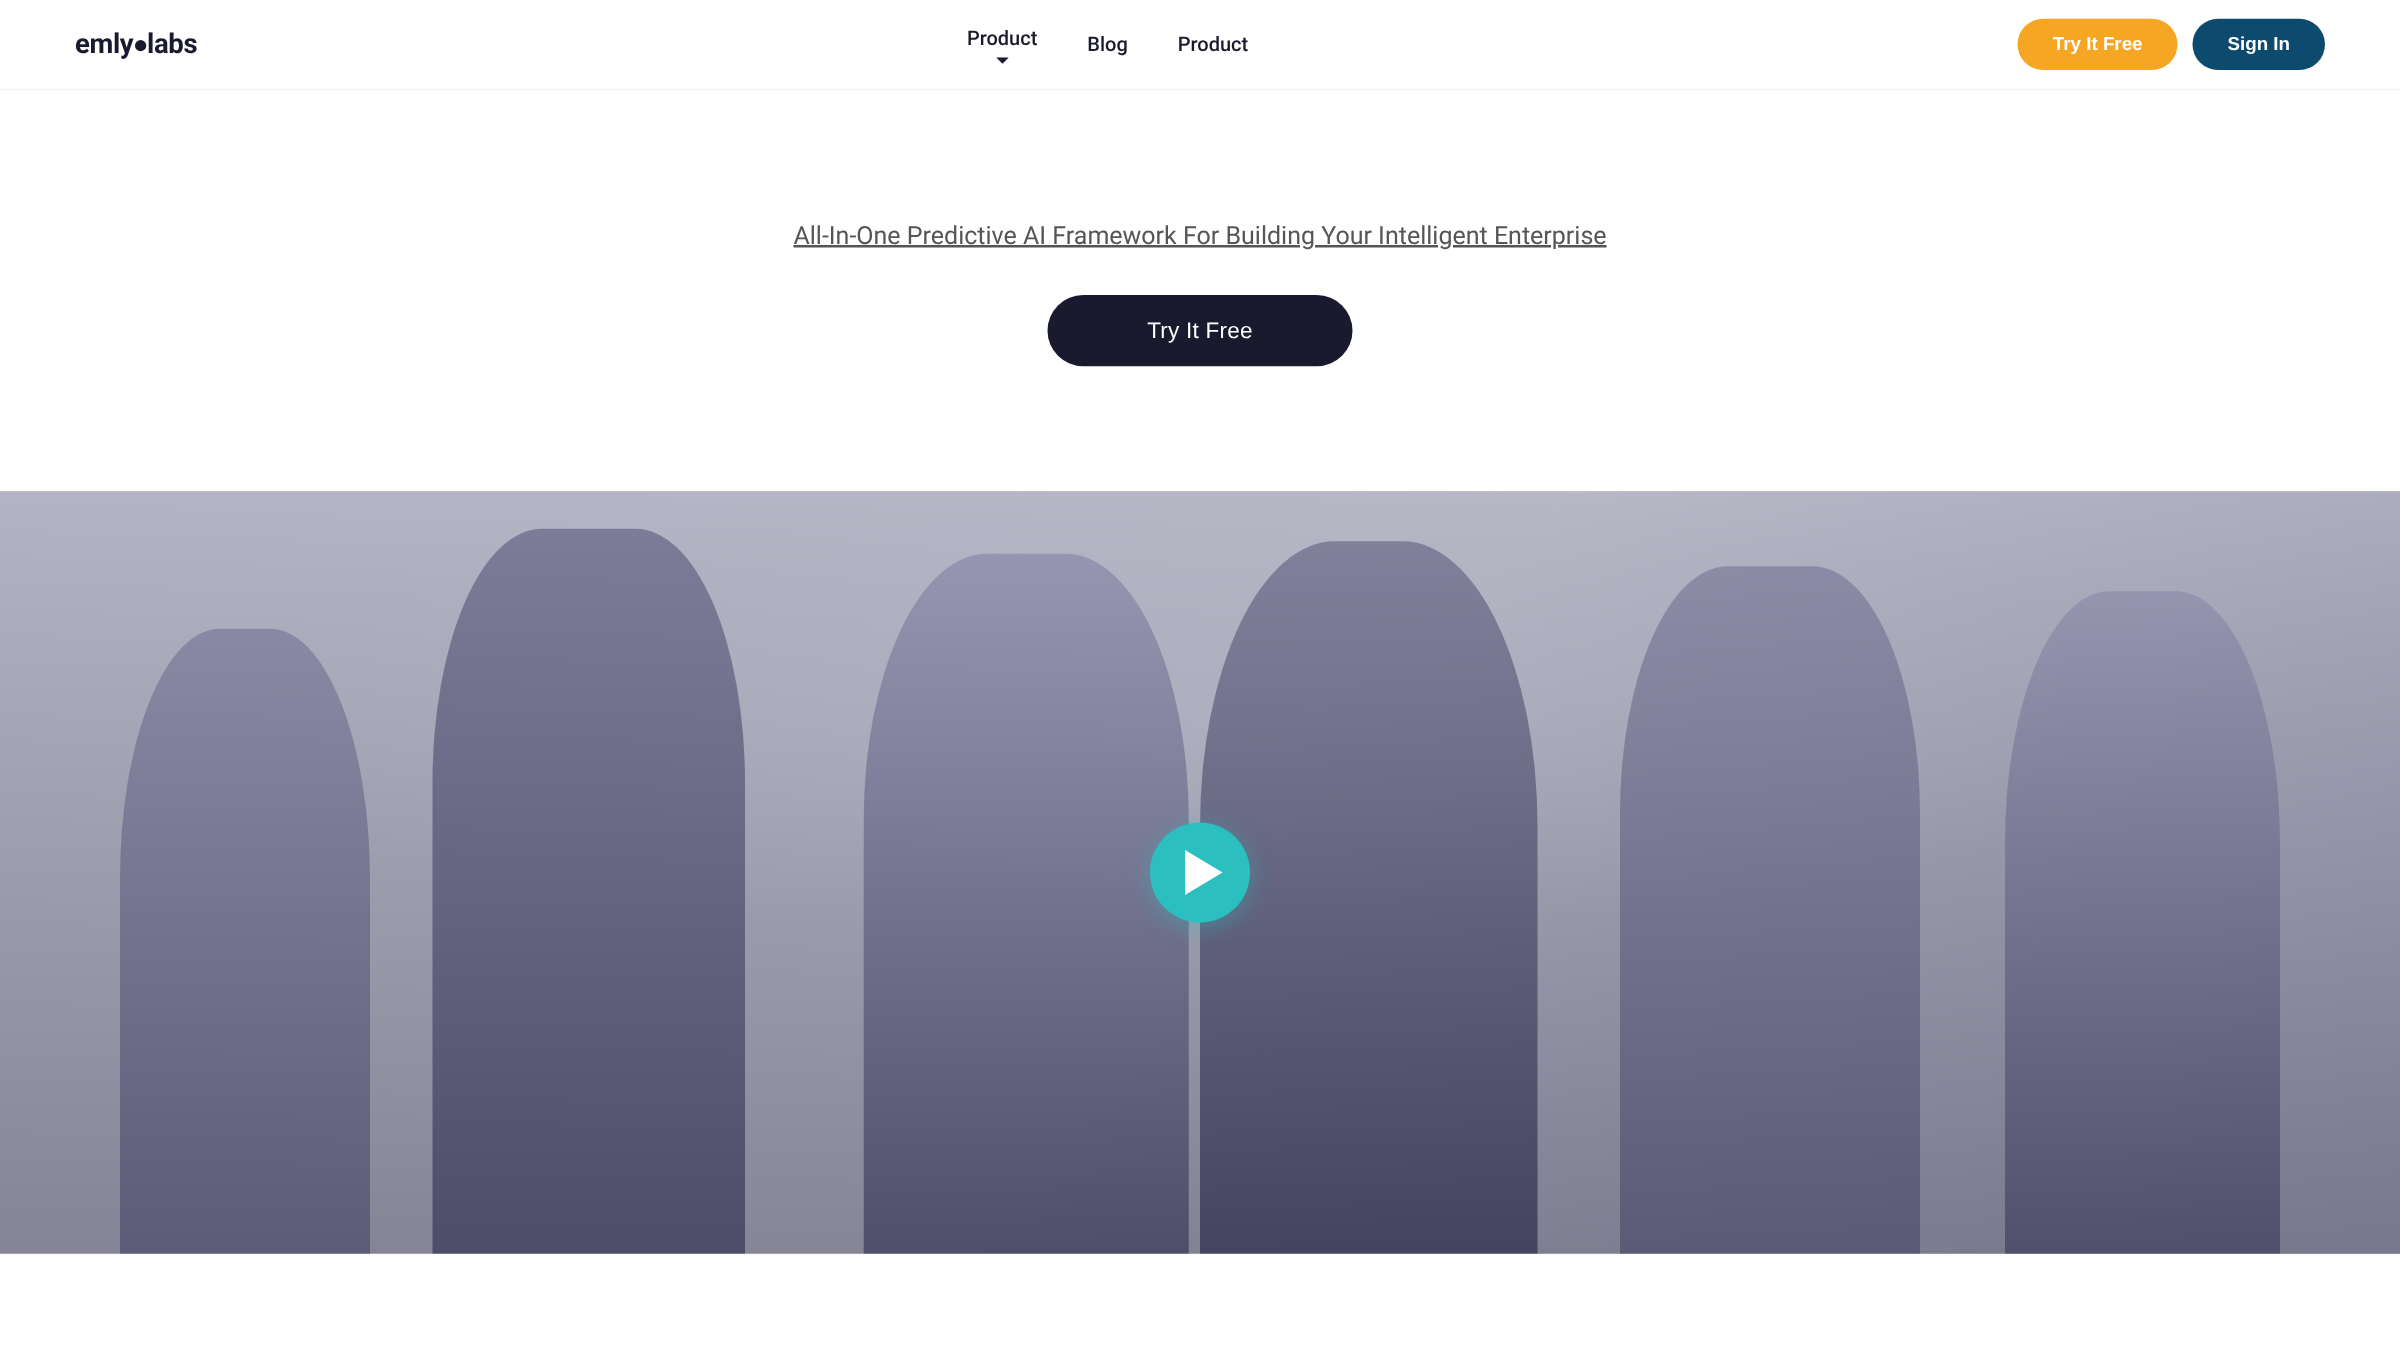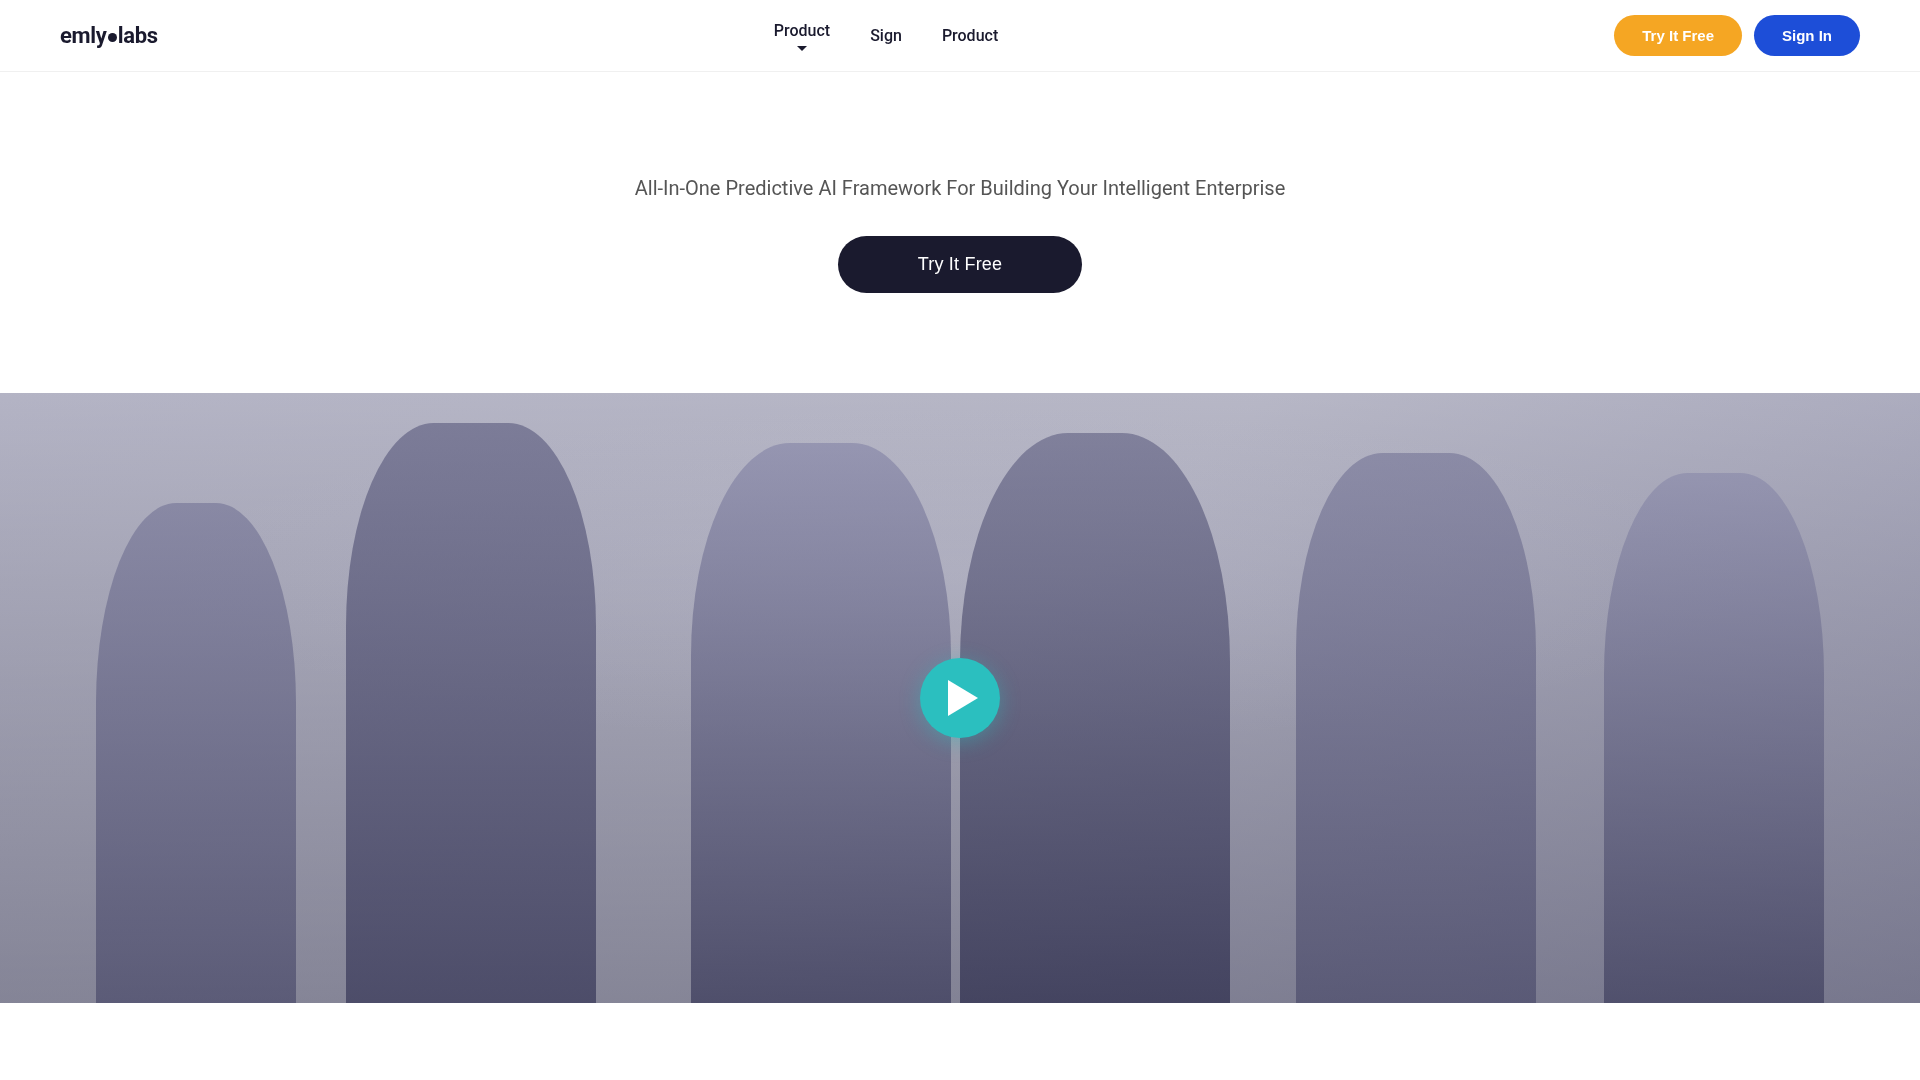--- a/index.html
+++ b/index.html
@@ -79,21 +79,21 @@
       color: #ffffff;
       border: none;
       border-radius: 25px;
       padding: 12px 28px;
       font-size: 15px;
       font-weight: 600;
       cursor: pointer;
     }
 
     .btn-sign-in {
-      background: #1d4ed8;
+      background: #0c4a6e;
       color: #ffffff;
       border: none;
       border-radius: 25px;
       padding: 12px 28px;
       font-size: 15px;
       font-weight: 600;
       cursor: pointer;
     }
 
     
@@ -126,20 +126,21 @@
       color: #1a1a2e;
       line-height: 1;
       letter-spacing: -5px;
     }
 
     .hero-subtitle {
       font-size: 20px;
       color: #555;
       margin-bottom: 36px;
       font-weight: 400;
+      text-decoration: underline;
     }
 
     .btn-hero-try {
       background: #1a1a2e;
       color: #ffffff;
       border: none;
       border-radius: 35px;
       padding: 18px 80px;
       font-size: 18px;
       font-weight: 500;
@@ -281,21 +282,21 @@
 
   <ul class="nav-links">
     <li>
       <a href="#" class="nav-product">
         <span>Product</span>
         <span class="chevron-down"></span>
       </a>
     </li>
     <li>
       <a href="#">
-        <span>Sign</span>
+        <span>Blog</span>
       </a>
     </li>
     <li>
       <a href="#">
         <span>Product</span>
       </a>
     </li>
   </ul>
 
   <div class="nav-buttons">

